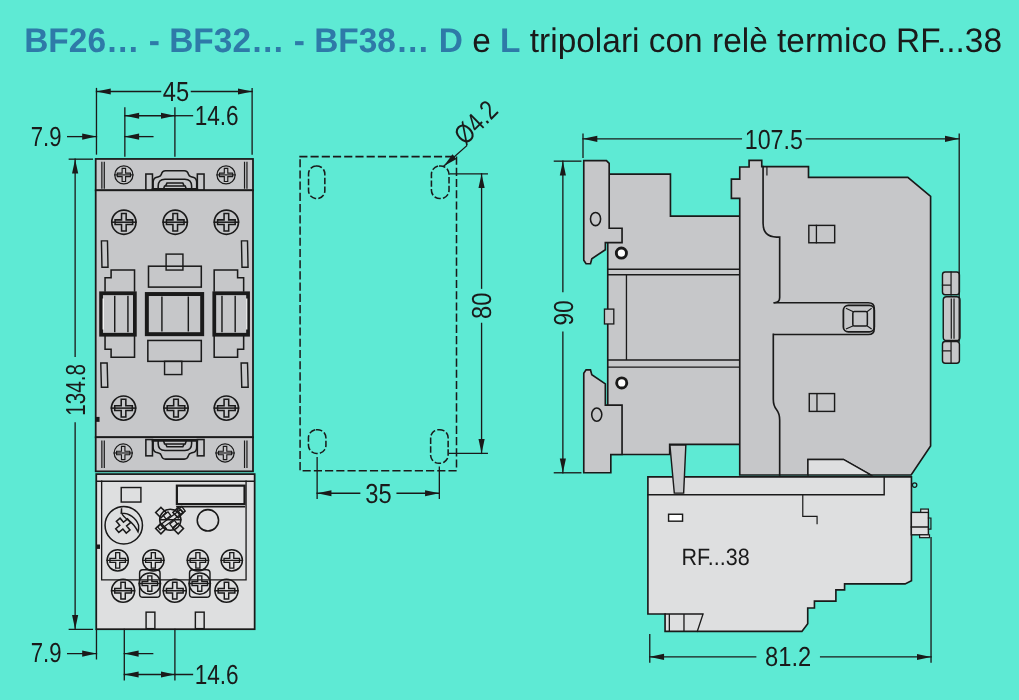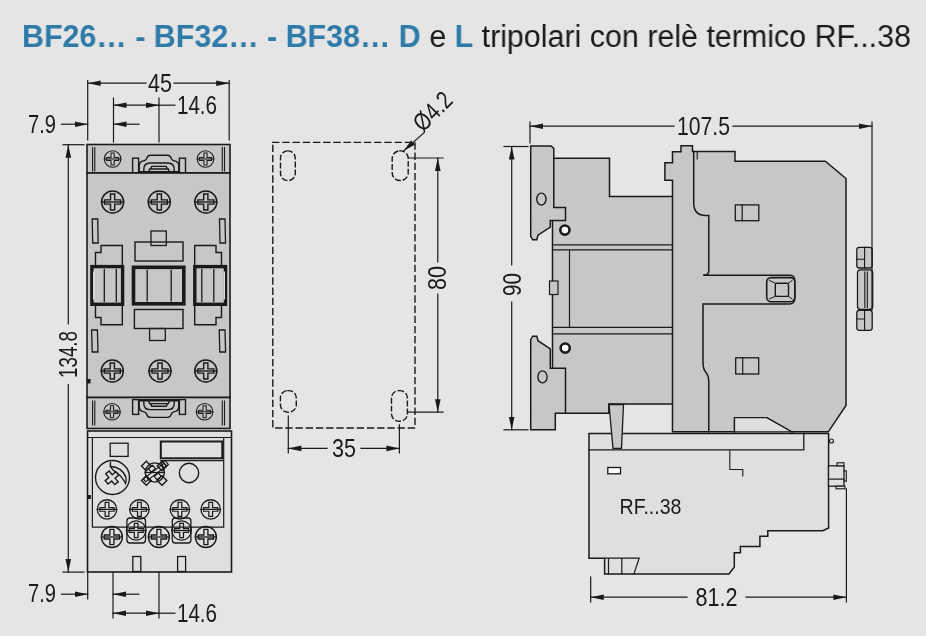--- a/index.html
+++ b/index.html
@@ -1,16 +1,16 @@
 <!DOCTYPE html>
 <html><head>
 <meta charset="utf-8">
 <style>
   html,body{margin:0;padding:0;background:#fff;}
-  #page{position:relative;width:926px;height:636px;background:#e5e5e5;overflow:hidden;
+  #page{position:relative;width:926px;height:636px;background:#5eead4;overflow:hidden;
         font-family:"Liberation Sans", sans-serif;}
   #title{position:absolute;left:22px;top:18.5px;font-size:31px;font-weight:bold;
          white-space:nowrap;transform:scaleX(0.981);transform-origin:0 0;
          letter-spacing:0px;color:#1a1a1a;}
   #title .b{color:#2e7aa8;}
   #title .n{font-weight:normal;}
   svg{position:absolute;left:0;top:0;transform:translateZ(0);}
   #title{will-change:transform;}
 </style>
 </head>

